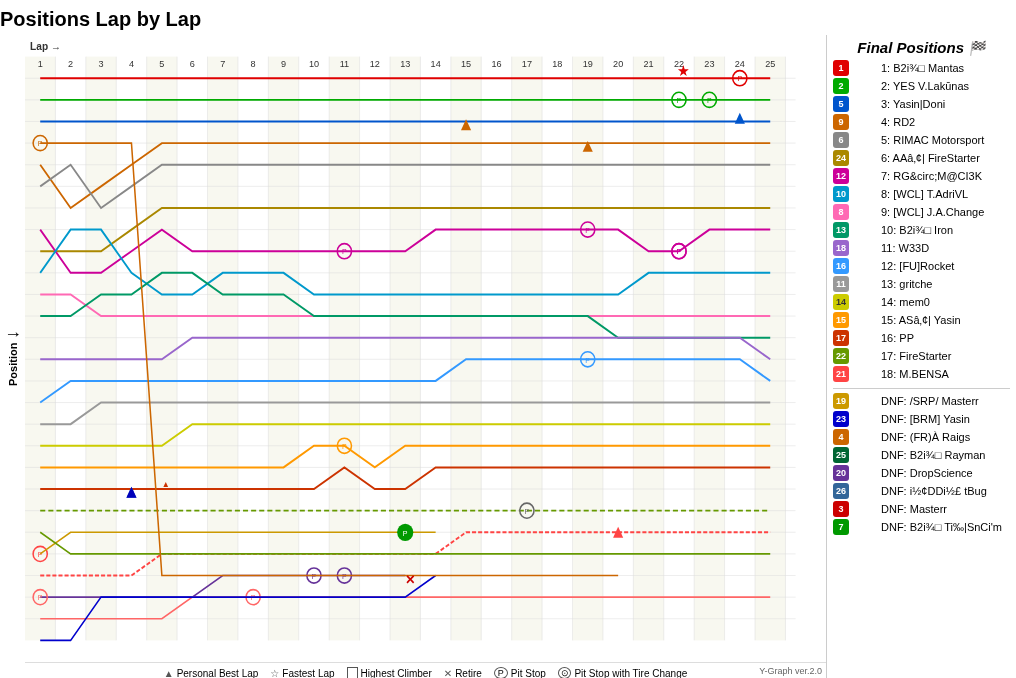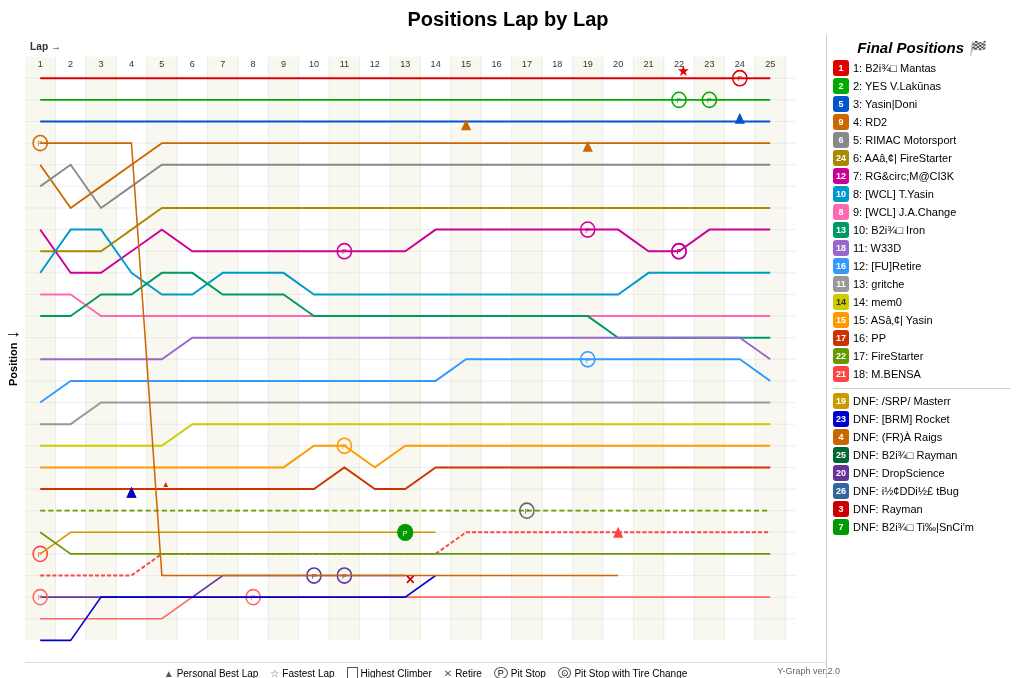--- a/index.html
+++ b/index.html
@@ -6,21 +6,21 @@
     body {
       width: 1016px;
       height: 678px;
       background: #fff;
       font-family: Arial, sans-serif;
       overflow: hidden;
       position: relative;
     }
 
     #main-title {
-      text-align: center;
+      text-align: left;
       font-size: 20px;
       font-weight: bold;
       padding: 8px 0 4px 0;
     }
 
     #chart-area {
       display: flex;
       width: 100%;
       height: calc(100% - 32px);
     }
@@ -90,20 +90,21 @@
       border-radius: 3px;
       color: #fff;
       font-size: 9px;
       font-weight: bold;
       margin-right: 4px;
       flex-shrink: 0;
     }
 
     .legend-text {
       font-size: 11px;
+      margin-left: 28px;
     }
 
     .dnf-section {
       margin-top: 6px;
       border-top: 1px solid #ccc;
       padding-top: 4px;
     }
 
     #bottom-legend {
       display: flex;
@@ -119,21 +120,21 @@
 
     .bottom-legend-item {
       display: flex;
       align-items: center;
       gap: 3px;
     }
 
     #version-label {
       position: absolute;
       bottom: 2px;
-      right: 176px;
+      right: 194px;
       font-size: 9px;
       color: #666;
     }
   </style>
 </head>
 <body>
 
 <div id="main-title">Positions Lap by Lap</div>
 
 <div id="chart-area">
@@ -446,37 +447,37 @@
       <div class="legend-item">
         <span class="legend-badge" style="background:#aa8800;">24</span>
         <span class="legend-text">6: AAâ‚¢| FireStarter</span>
       </div>
       <div class="legend-item">
         <span class="legend-badge" style="background:#cc0099;">12</span>
         <span class="legend-text">7: RG&amp;circ;M@CI3K</span>
       </div>
       <div class="legend-item">
         <span class="legend-badge" style="background:#0099cc;">10</span>
-        <span class="legend-text">8: [WCL] T.Yasin</span>
+        <span class="legend-text">8: [WCL] T.AdriVL</span>
       </div>
       <div class="legend-item">
         <span class="legend-badge" style="background:#ff69b4;">8</span>
         <span class="legend-text">9: [WCL] J.A.Change</span>
       </div>
       <div class="legend-item">
         <span class="legend-badge" style="background:#009966;">13</span>
         <span class="legend-text">10: B2i¾□ Iron</span>
       </div>
       <div class="legend-item">
         <span class="legend-badge" style="background:#9966cc;">18</span>
         <span class="legend-text">11: W33D</span>
       </div>
       <div class="legend-item">
         <span class="legend-badge" style="background:#3399ff;">16</span>
-        <span class="legend-text">12: [FU]Retire</span>
+        <span class="legend-text">12: [FU]Rocket</span>
       </div>
       <div class="legend-item">
         <span class="legend-badge" style="background:#999999;">11</span>
         <span class="legend-text">13: gritche</span>
       </div>
       <div class="legend-item">
         <span class="legend-badge" style="background:#cccc00;color:#333;">14</span>
         <span class="legend-text">14: mem0</span>
       </div>
       <div class="legend-item">
@@ -497,41 +498,41 @@
       </div>
     </div>
 
     <div class="dnf-section">
       <div class="legend-item">
         <span class="legend-badge" style="background:#cc9900;">19</span>
         <span class="legend-text">DNF: /SRP/ Masterr</span>
       </div>
       <div class="legend-item">
         <span class="legend-badge" style="background:#0000cc;">23</span>
-        <span class="legend-text">DNF: [BRM] Rocket</span>
+        <span class="legend-text">DNF: [BRM] Yasin</span>
       </div>
       <div class="legend-item">
         <span class="legend-badge" style="background:#cc6600;">4</span>
         <span class="legend-text">DNF: (FR)À Raigs</span>
       </div>
       <div class="legend-item">
         <span class="legend-badge" style="background:#006633;">25</span>
         <span class="legend-text">DNF: B2i¾□ Rayman</span>
       </div>
       <div class="legend-item">
         <span class="legend-badge" style="background:#663399;">20</span>
         <span class="legend-text">DNF: DropScience</span>
       </div>
       <div class="legend-item">
         <span class="legend-badge" style="background:#336699;">26</span>
         <span class="legend-text">DNF: i½¢DDi½£ tBug</span>
       </div>
       <div class="legend-item">
         <span class="legend-badge" style="background:#cc0000;">3</span>
-        <span class="legend-text">DNF: Rayman</span>
+        <span class="legend-text">DNF: Masterr</span>
       </div>
       <div class="legend-item">
         <span class="legend-badge" style="background:#009900;">7</span>
         <span class="legend-text">DNF: B2i¾□ Ti‰|SnCi'm</span>
       </div>
     </div>
   </div>
 </div>
 
 <div id="version-label">Y-Graph ver.2.0</div>

